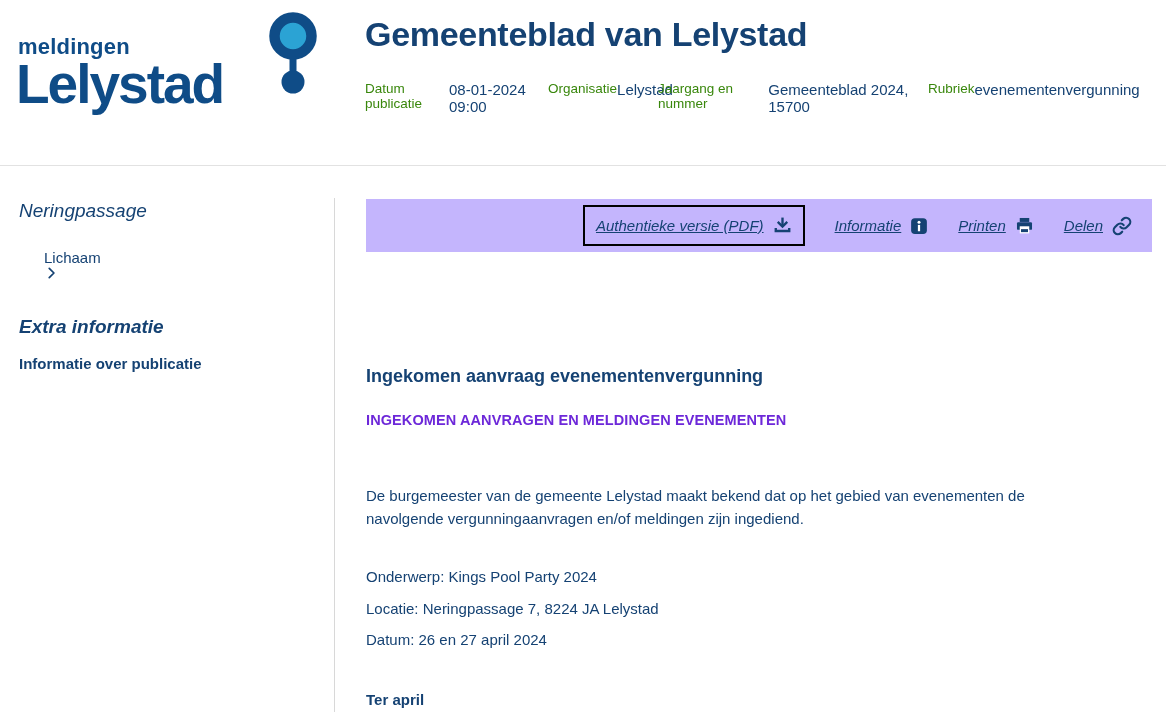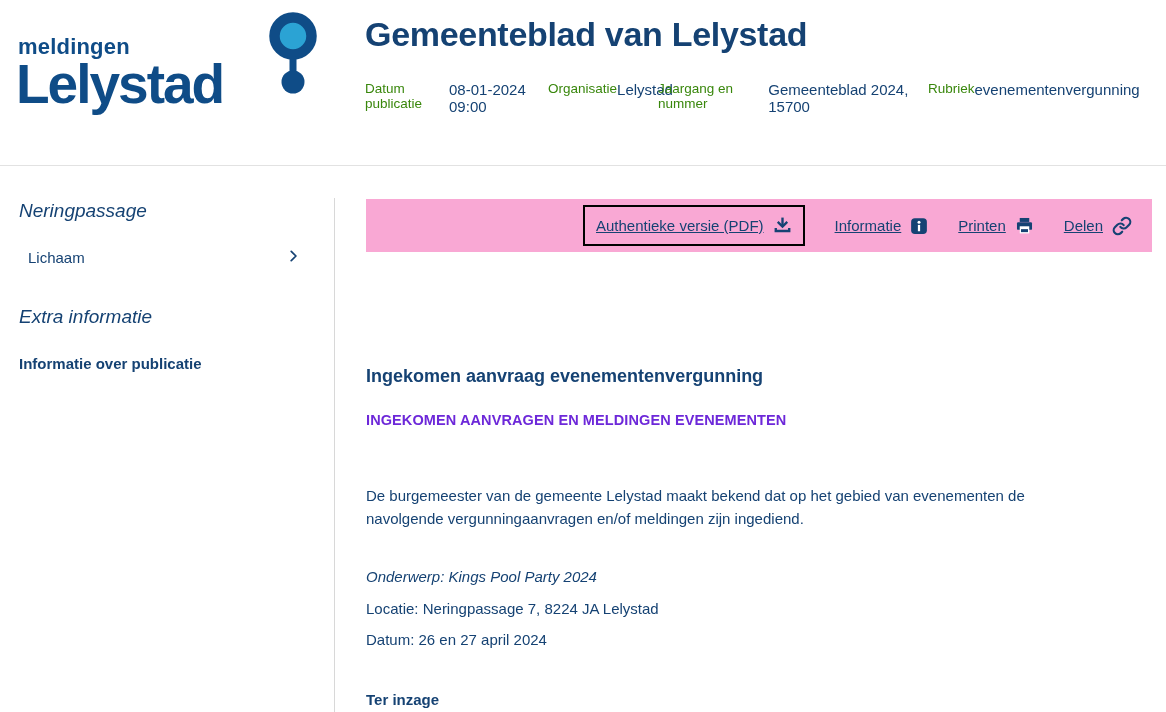--- a/index.html
+++ b/index.html
@@ -22,39 +22,39 @@
   .meta-col.c1 { width:110px; }
   .meta-col.c2 { width:270px; }
   .meta-label { font-size:13.5px; color:#39870c; margin-bottom:8px; }
   .meta-value { font-size:15px; color:#154273; }
 
   
   .sidebar { position:absolute; left:0; top:167px; width:335px; height:545px; }
   .sidebar::after { content:""; position:absolute; right:0; top:31px; bottom:0; width:1px; background:#d8d8d8; }
   .side-heading { position:absolute; left:19px; font-size:19px; font-style:italic; color:#154273; font-weight:400; }
   .side-heading.toc { top:33px; }
-  .side-heading.extra { top:139px; }
-  .toc-item { position:absolute; left:28px; top:82px; width:272px; display:flex; justify-content:space-between; cursor:pointer; text-decoration:none; color:#154273; }
+  .side-heading.extra { top:149px;font-weight:bold; }
+  .toc-item { position:absolute; left:44px; top:82px; width:272px; display:flex; justify-content:space-between; cursor:pointer; text-decoration:none; color:#154273;flex-direction:column; }
   .toc-item-label { font-size:15px; }
   .extra-link { position:absolute; left:19px; top:188px; font-size:15px; font-weight:700; color:#154273; text-decoration:none; cursor:pointer;text-align:center; }
 
   
   .main { position:absolute; left:366px; top:167px; width:786px; }
-  .toolbar { margin-top:32px; height:53px; background:#f9a8d4; display:flex; align-items:center; justify-content:flex-end; padding-right:20px; gap:30px; }
+  .toolbar { margin-top:32px; height:53px; background:#c4b5fd; display:flex; align-items:center; justify-content:flex-end; padding-right:20px; gap:30px;font-style:italic; }
   .tool-link { display:inline-flex; align-items:center; gap:9px; color:#154273; font-size:15px; text-decoration:underline; cursor:pointer; white-space:nowrap; }
   .focus-box { border:2px solid #000; padding:9px 11px; display:inline-flex; align-items:center; gap:10px; background:transparent; }
   .icon { flex:0 0 auto; display:inline-block; }
 
   
   .content { }
   .content h2 { margin-top:114px; font-size:18px; font-weight:700; color:#154273; }
   .content h3 { margin-top:25px; font-size:14.5px; font-weight:700; color:#6d28d9; letter-spacing:0.1px; }
   .lead { margin-top:57px; font-size:15px; line-height:22.5px; max-width:715px; color:#154273; }
   .fact { font-size:15px; line-height:23px; color:#154273; }
-  .fact.first { margin-top:35px;font-style:italic; }
+  .fact.first { margin-top:35px; }
   .fact + .fact { margin-top:8.5px; }
   .footer-heading { margin-top:40px; font-size:15px; font-weight:700; color:#154273; }
 
   a { color:inherit; }
   svg { display:block; }
 </style>
 </head>
 <body>
 
 <div class="page">
@@ -163,17 +163,17 @@
       </a>
     </div>
 
     <article class="content">
       <h2>Ingekomen aanvraag evenementenvergunning</h2>
       <h3>INGEKOMEN AANVRAGEN EN MELDINGEN EVENEMENTEN</h3>
       <p class="lead">De burgemeester van de gemeente Lelystad maakt bekend dat op het gebied van evenementen de navolgende vergunningaanvragen en/of meldingen zijn ingediend.</p>
       <p class="fact first">Onderwerp: Kings Pool Party 2024</p>
       <p class="fact">Locatie: Neringpassage 7, 8224 JA Lelystad</p>
       <p class="fact">Datum: 26 en 27 april 2024</p>
-      <h4 class="footer-heading">Ter inzage</h4>
+      <h4 class="footer-heading">Ter april</h4>
     </article>
   </main>
 
 </div>
 
 </body></html>

